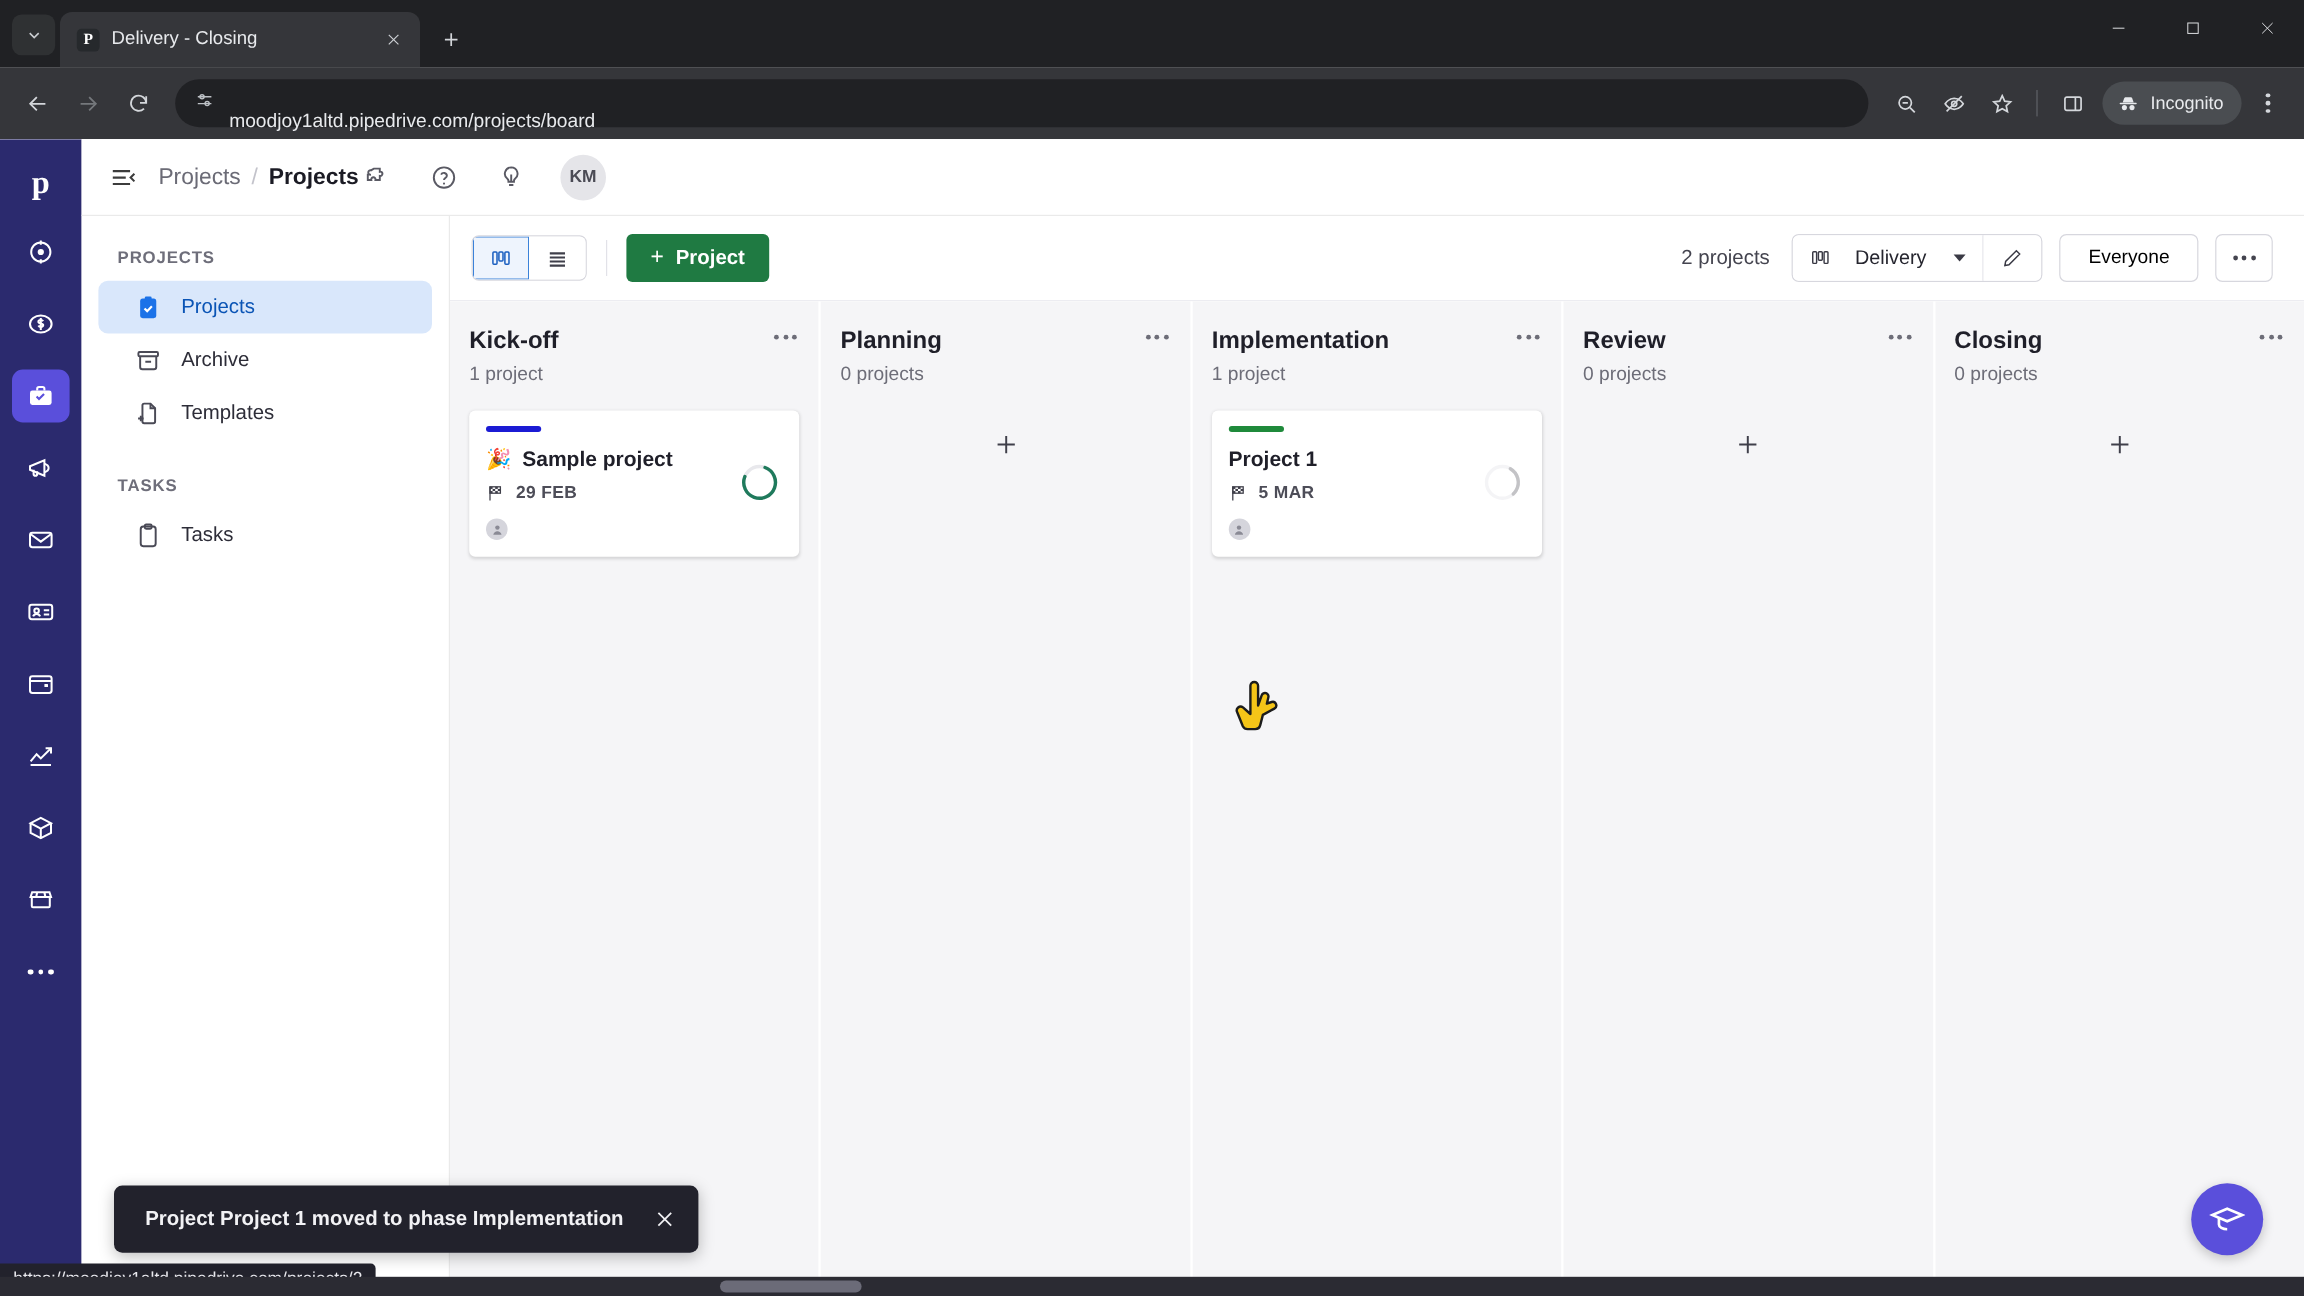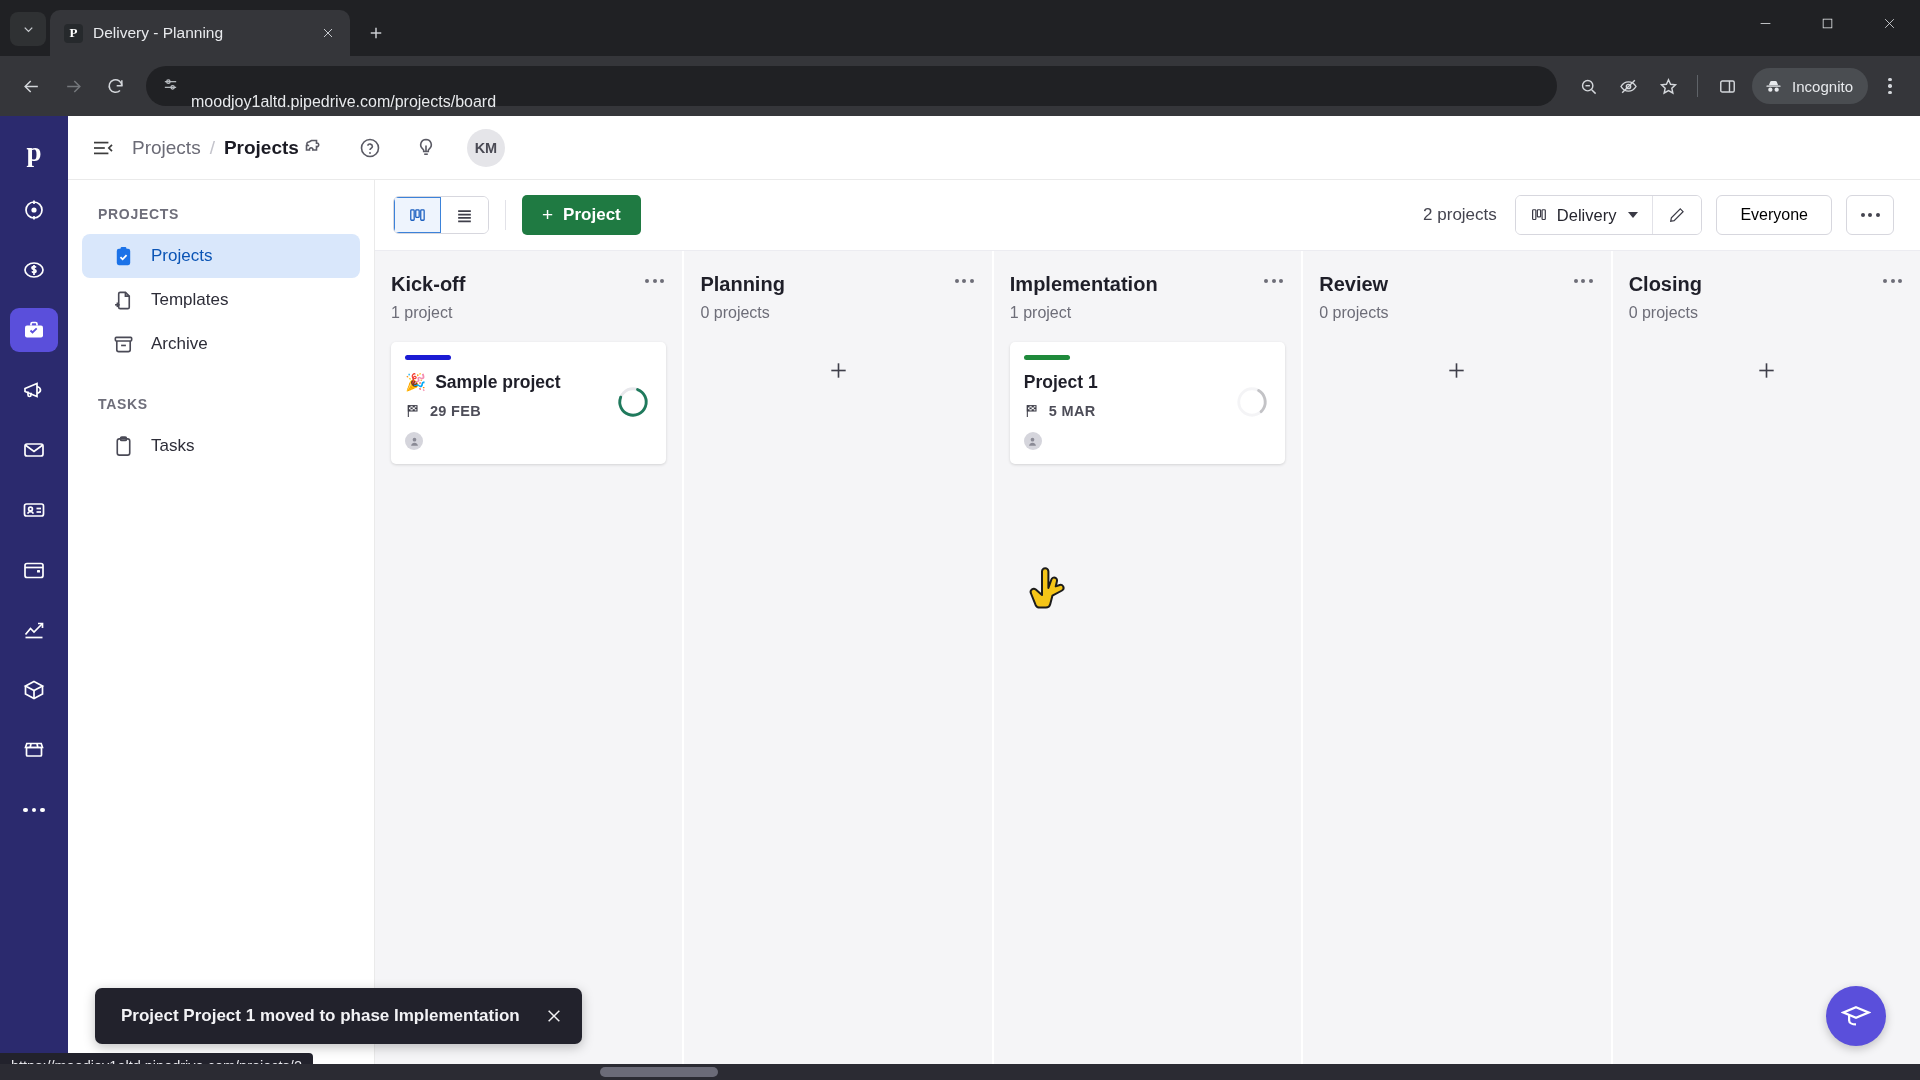--- a/index.html
+++ b/index.html
@@ -194,21 +194,21 @@
   .btn-primary {
     height: 40px; background: #1f7a42; color: #fff; border: 0; border-radius: 5px;
     padding: 0 20px; font-size: 17px; font-weight: bold; cursor: pointer;
     display: flex; align-items: center; gap: 10px; font-family: "Liberation Sans", sans-serif;
   }
   .btn-primary .plus { font-size: 19px; font-weight: normal; }
   .tb-spacer { flex: 1; }
   .proj-count { font-size: 17px; color: #44444f; margin-right: 18px; }
   .pill-group { display: flex; border: 1px solid #d7d7de; border-radius: 6px; overflow: hidden; height: 40px; }
   .pill {
-    display: flex; align-items: center; gap: 9px; padding: 0 14px; cursor: pointer; background: #fff;
+    display: flex; align-items: center; gap: 20px; padding: 0 14px; cursor: pointer; background: #fff;
   }
   .pill svg { width: 18px; height: 18px; stroke: #3a3a45; stroke-width: 1.6; fill: none; }
   .pill span { font-size: 16.5px; color: #26262f; }
   .pill .caret { width: 0; height: 0; border-left: 5px solid transparent; border-right: 5px solid transparent; border-top: 6px solid #3a3a45; margin-left: 3px; }
   .pill-sep { width: 1px; background: #e2e2e8; }
   .pill-icon-only { width: 48px; justify-content: center; padding: 0; }
   .pill-standalone {
     height: 40px; border: 1px solid #d7d7de; border-radius: 6px; margin-left: 14px;
     display: flex; align-items: center; padding: 0 14px; gap: 9px; cursor: pointer; background: #fff;
   }
@@ -294,21 +294,21 @@
 <div class="browser">
 
   <div class="tabstrip">
     <div class="tab-dropdown">
       <svg viewBox="0 0 24 24">
           <polyline points="6 9 12 15 18 9"></polyline>
         </svg>
     </div>
     <div class="tab">
       <div class="tab-favicon">P</div>
-      <div class="tab-title">Delivery - Planning</div>
+      <div class="tab-title">Delivery - Closing</div>
       <div class="tab-close">
         <svg viewBox="0 0 24 24">
             <line x1="4" y1="4" x2="20" y2="20"></line>
             <line x1="20" y1="4" x2="4" y2="20"></line>
           </svg>
       </div>
     </div>
     <div class="new-tab">
       <svg viewBox="0 0 24 24">
           <line x1="12" y1="5" x2="12" y2="19"></line>
@@ -546,34 +546,34 @@
           <div class="subnav-item active">
             <svg viewBox="0 0 24 24">
                 <rect x="5" y="4" width="14" height="17" rx="2.2"></rect>
                 <rect x="9" y="2.2" width="6" height="3.6" rx="1.2"></rect>
                 <path d="M8.8 12.6l2.3 2.3 4.1-4.3" stroke="#fff" stroke-width="1.9" fill="none"></path>
               </svg>
             <span>Projects</span>
           </div>
           <div class="subnav-item">
             <svg viewBox="0 0 24 24">
+                <rect x="3.5" y="4.5" width="17" height="3.8" rx="1"></rect>
+                <path d="M5 8.3v9.2a2 2 0 0 0 2 2h10a2 2 0 0 0 2-2V8.3"></path>
+                <line x1="9.5" y1="13" x2="14.5" y2="13"></line>
+              </svg>
+            <span>Archive</span>
+          </div>
+          <div class="subnav-item">
+            <svg viewBox="0 0 24 24">
                 <path d="M14 3.5H8.5A1.5 1.5 0 0 0 7 5v14a1.5 1.5 0 0 0 1.5 1.5h8A1.5 1.5 0 0 0 18 19V7.5z"></path>
                 <polyline points="14 3.5 14 7.5 18 7.5"></polyline>
                 <line x1="3.2" y1="16.5" x2="8" y2="16.5"></line>
                 <line x1="5.6" y1="14.1" x2="5.6" y2="18.9"></line>
               </svg>
             <span>Templates</span>
-          </div>
-          <div class="subnav-item">
-            <svg viewBox="0 0 24 24">
-                <rect x="3.5" y="4.5" width="17" height="3.8" rx="1"></rect>
-                <path d="M5 8.3v9.2a2 2 0 0 0 2 2h10a2 2 0 0 0 2-2V8.3"></path>
-                <line x1="9.5" y1="13" x2="14.5" y2="13"></line>
-              </svg>
-            <span>Archive</span>
           </div>
 
           <div class="subnav-title second">TASKS</div>
           <div class="subnav-item">
             <svg viewBox="0 0 24 24">
                 <rect x="5.5" y="4" width="13" height="17" rx="2.2"></rect>
                 <rect x="9" y="2.2" width="6" height="3.6" rx="1.2"></rect>
               </svg>
             <span>Tasks</span>
           </div>

